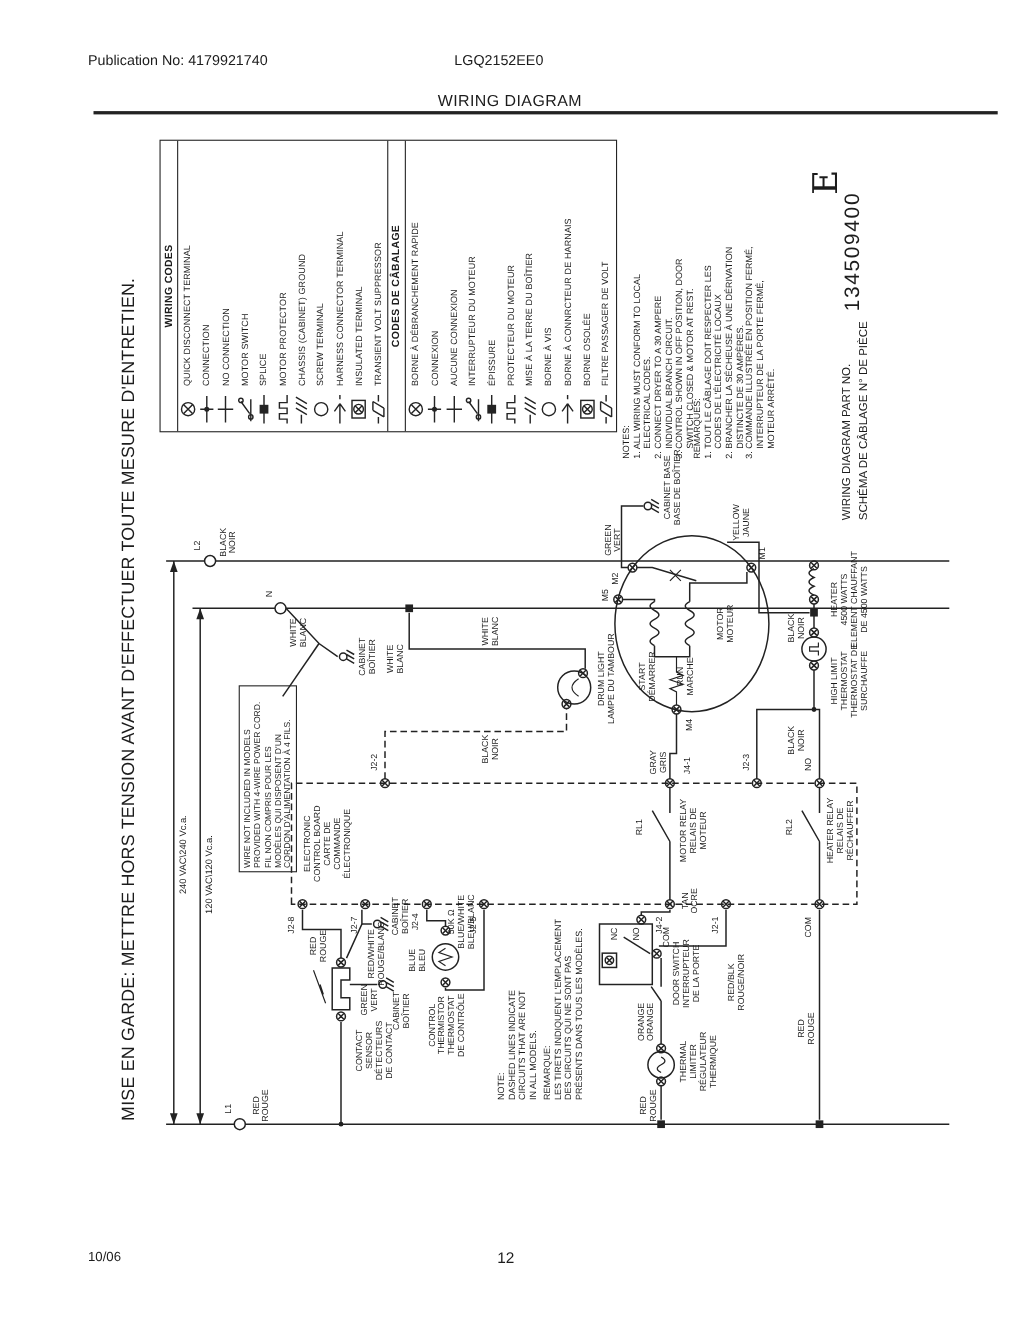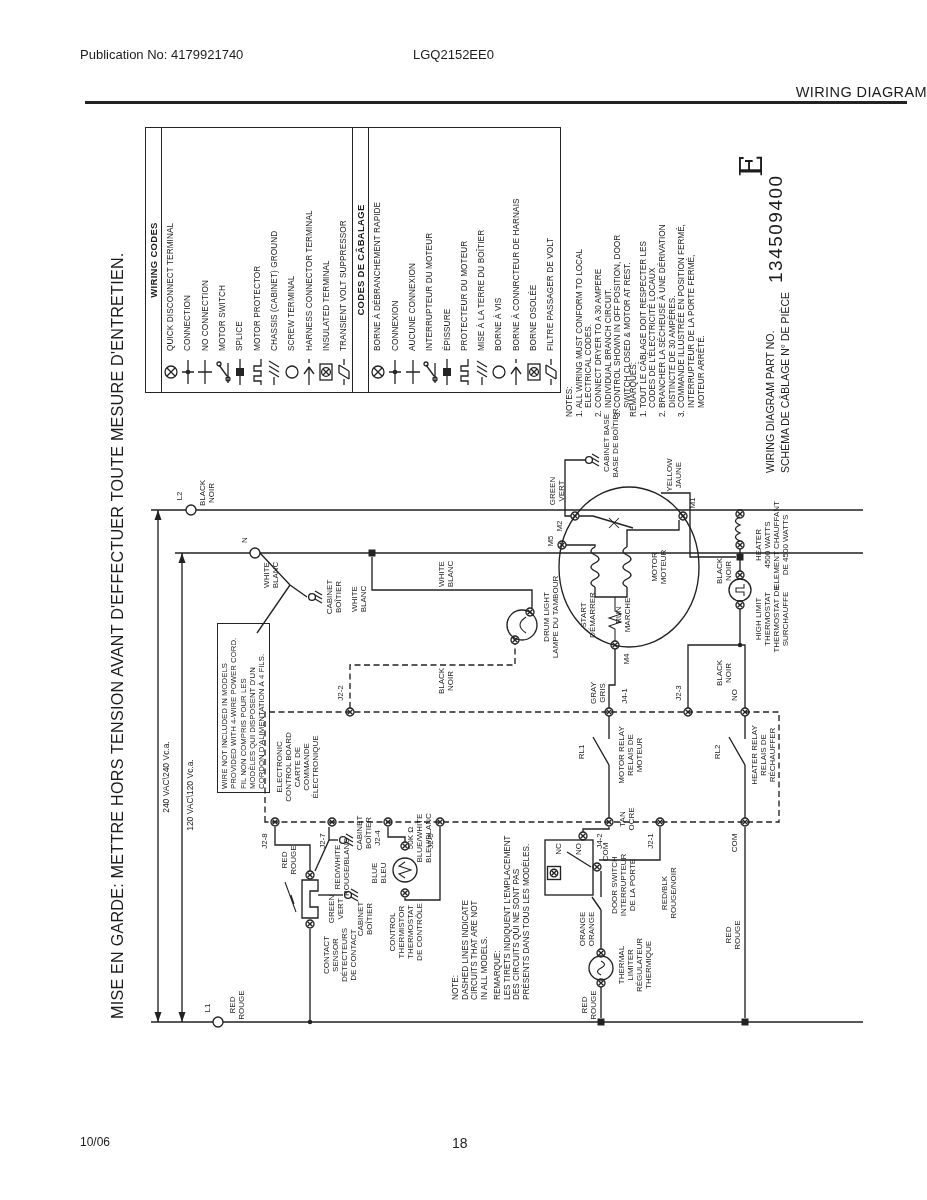--- a/index.html
+++ b/index.html
@@ -2,21 +2,21 @@
 <html><head>
 <meta charset="utf-8">
 <style>
   html,body{margin:0;padding:0}
   body{width:927px;height:1200px;background:#fff;position:relative;overflow:hidden;
        font-family:"Liberation Sans",sans-serif;color:#1c1c1c;}
   .abs{position:absolute}
   
   .hdr-pub{left:80px;top:47px;font-size:13px}
   .hdr-model{left:413px;top:47px;font-size:13px}
-  .hdr-title{left:0;top:84px;width:927px;text-align:right;font-size:14.5px;letter-spacing:.4px}
+  .hdr-title{left:0;top:84px;width:927px;text-align:center;font-size:14.5px;letter-spacing:.4px}
   .hdr-rule{left:85px;top:101px;width:822px;height:2.5px;background:#232323}
   .ftr-date{left:80px;top:1135px;font-size:12px}
   .ftr-page{left:452px;top:1135px;font-size:14px}
 
   
   .diagram{left:105px;top:115px;width:930px;height:775px;position:absolute;
            transform-origin:0 0;transform:rotate(-90deg) translate(-930px,0);}
   .warn{left:26px;top:3px;font-size:16.2px;letter-spacing:.2px;white-space:nowrap}
 
   
@@ -578,13 +578,13 @@
 4500 WATTS
 ELEMENT CHAUFFANT
 DE 4500 WATTS</div>
   <div class="lbl" style="left:426px;top:650px">HIGH LIMIT
 THERMOSTAT
 THERMOSTAT DE
 SURCHAUFFE</div>
 </div>
 
 <div class="abs ftr-date">10/06</div>
-<div class="abs ftr-page">18</div>
+<div class="abs ftr-page">12</div>
 
 </body></html>

